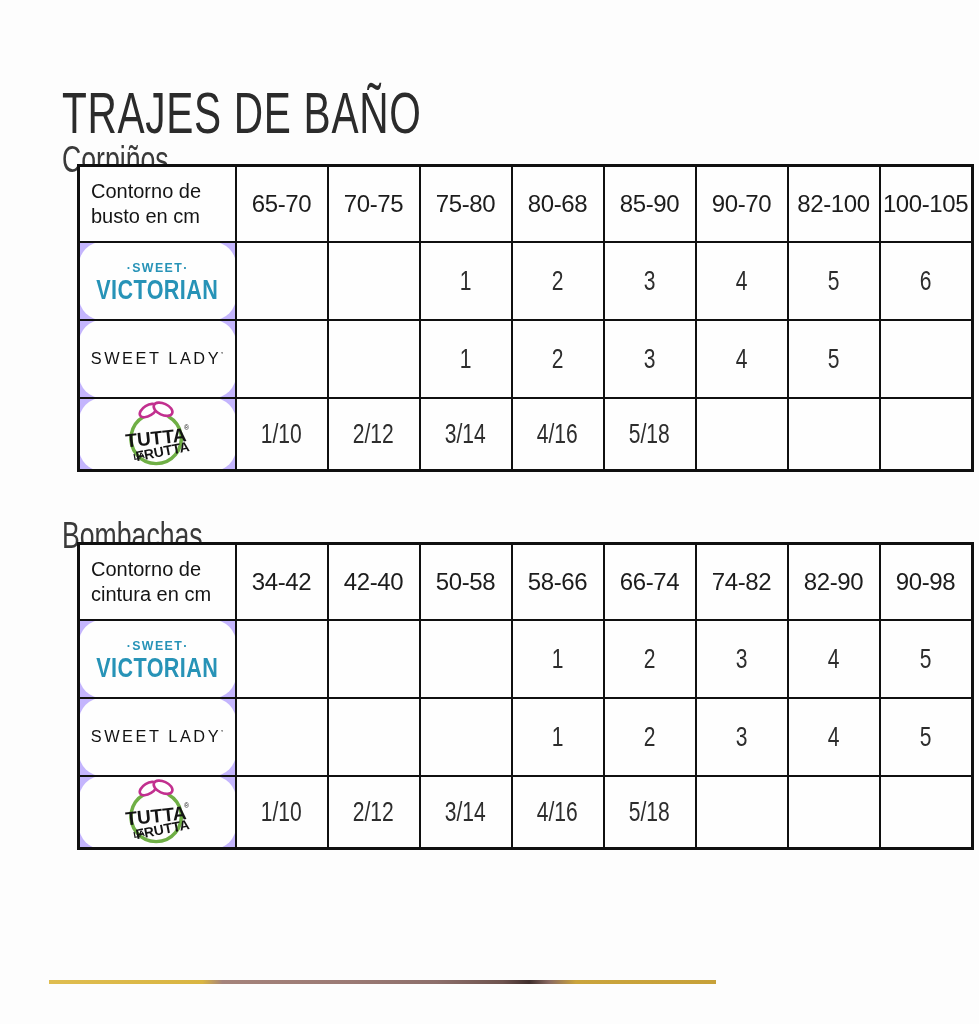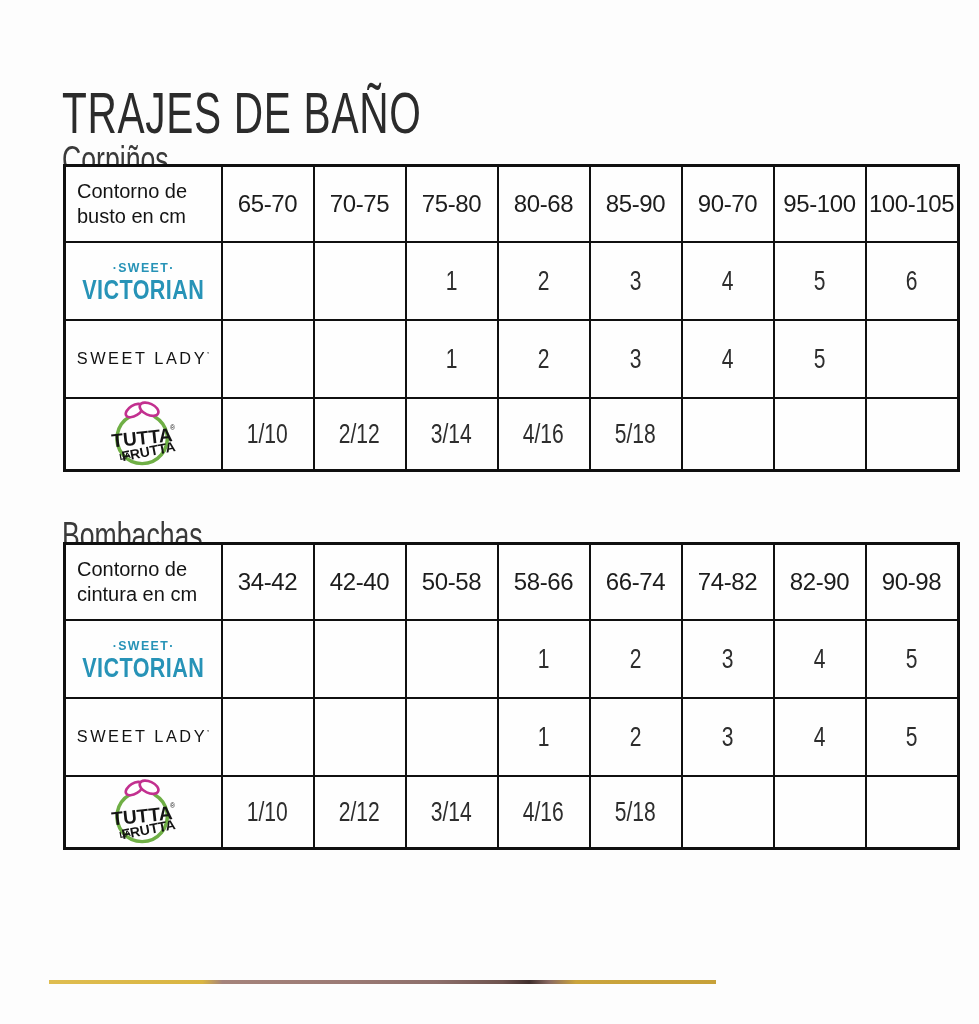--- a/index.html
+++ b/index.html
@@ -19,21 +19,21 @@
   }
   .section-title{
     position:absolute;left:62px;
     font-size:37px;font-weight:400;color:#3a3a3a;white-space:nowrap;
     transform:scaleX(0.72);transform-origin:0 0;
   }
   #sec-corpinos{top:108px;}
   #sec-bombachas{top:484px;}
 
   table.size-table{
-    position:absolute;left:63px;
+    position:absolute;left:77px;
     border-collapse:collapse;table-layout:fixed;
     background:#c4b5fd;
     border:3px solid #101010;
   }
   #table-corpinos{top:164px;}
   #table-bombachas{top:542px;}
   .size-table td{
     border:2px solid #101010;
     vertical-align:middle;
     overflow:hidden;
@@ -52,21 +52,21 @@
   td.range{
     font-size:24px;color:#1c1c1c;text-align:center;letter-spacing:-0.4px;
   }
   td.cell{text-align:center;}
   td.cell .v{
     display:inline-block;
     font-size:27px;color:#2d2d2d;font-weight:400;
     transform:scaleX(0.78);
     white-space:nowrap;
   }
-  td.brand{text-align:center;}
+  td.brand{text-align:center;border-radius:23px;}
 
   
   .sv-logo{line-height:1;color:#2793b7;}
   .sv-l1{
     display:inline-block;font-size:13px;font-weight:700;
     letter-spacing:1.5px;transform:scaleX(0.95);
     margin-bottom:2px;white-space:nowrap;
   }
   .sv-l2{
     display:block;font-size:27px;font-weight:700;letter-spacing:0.5px;
@@ -102,21 +102,21 @@
 <table class="size-table" id="table-corpinos">
   <tbody>
       <tr class="r-hdr">
     <td class="hdr col-label">Contorno de busto en cm</td>
     <td class="range col-size">65-70</td>
     <td class="range col-size">70-75</td>
     <td class="range col-size">75-80</td>
     <td class="range col-size">80-68</td>
     <td class="range col-size">85-90</td>
     <td class="range col-size">90-70</td>
-    <td class="range col-size">95-100</td>
+    <td class="range col-size">82-100</td>
     <td class="range col-size">100-105</td>
   </tr>
   <tr class="r-brand">
     <td class="brand">
       <div class="sv-logo">
         <span class="sv-l1">·SWEET·</span>
         <span class="sv-l2">VICTORIAN</span>
       </div>
     </td>
     <td class="cell"><span class="v"></span></td>

